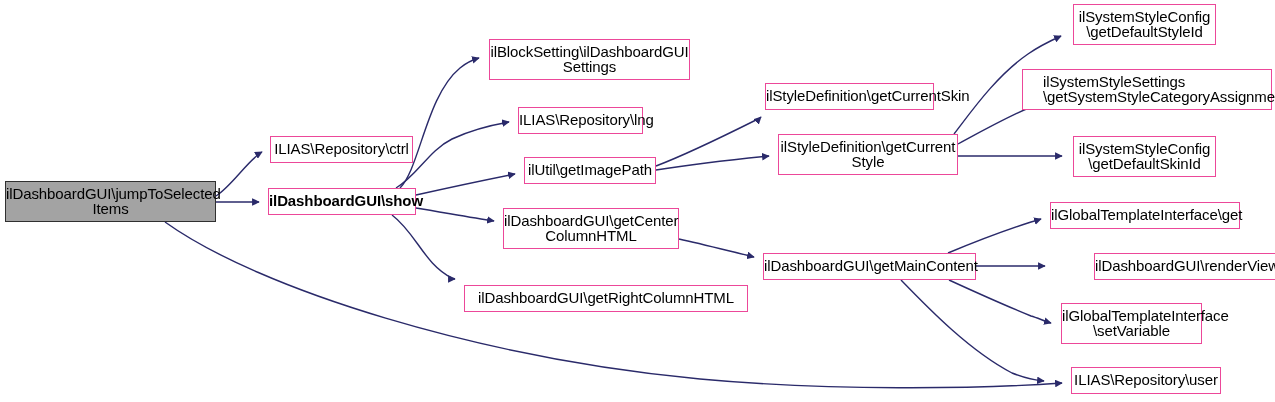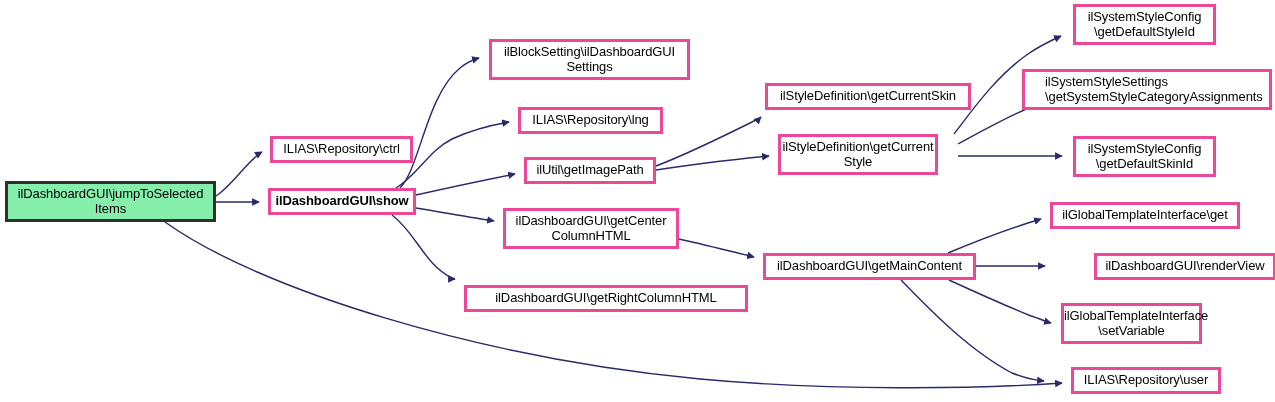--- a/index.html
+++ b/index.html
@@ -20,34 +20,34 @@
     position: absolute;
     left: 0;
     top: 0;
     width: 1275px;
     height: 402px;
     pointer-events: none;
   }
   .node {
     position: absolute;
     box-sizing: border-box;
-    border: 3px solid #ec4899;
+    border: 1px solid #ec4899;
     background: #ffffff;
     color: #000000;
-    font-size: 13px;
+    font-size: 15px;
     line-height: 14.5px;
     display: flex;
     align-items: center;
     justify-content: center;
     text-align: center;
     white-space: pre-line;
     letter-spacing: -0.1px;
   }
   .node.root {
-    background: #86efac;
+    background: #a3a3a3;
     border-color: #303030;
   }
   .node.leftalign {
     justify-content: flex-start;
     text-align: left;
     padding-left: 20px;
   }
   .node-label {
     display: block;
     width: 100%;
@@ -84,27 +84,27 @@
         <path d="M901,280 C930,310 970,351 1012,373 C1022,377 1033,380 1044,381" fill="none" stroke="#2a2a6a" stroke-width="1.4" marker-end="url(#arrow)"></path>
       </g>
   </svg>
   <div id="nodes">
       <div class="node root" style="left: 5px; top: 181px; width: 211px; height: 41px;"><span class="node-label">ilDashboardGUI\jumpToSelected
 Items</span></div>
       <div class="node" style="left: 270px; top: 136px; width: 143px; height: 27px; align-items: center;"><span class="node-label">ILIAS\Repository\ctrl</span></div>
       <div class="node" style="left: 268px; top: 188px; width: 148px; height: 27px; font-weight: bold;"><span class="node-label">ilDashboardGUI\show</span></div>
       <div class="node" style="left: 489px; top: 39px; width: 201px; height: 41px;"><span class="node-label">ilBlockSetting\ilDashboardGUI
 Settings</span></div>
-      <div class="node" style="left: 518px; top: 107px; width: 145px; height: 27px;"><span class="node-label">ILIAS\Repository\lng</span></div>
+      <div class="node" style="left: 518px; top: 107px; width: 125px; height: 27px;"><span class="node-label">ILIAS\Repository\lng</span></div>
       <div class="node" style="left: 524px; top: 157px; width: 132px; height: 27px;"><span class="node-label">ilUtil\getImagePath</span></div>
       <div class="node" style="left: 503px; top: 208px; width: 176px; height: 41px;"><span class="node-label">ilDashboardGUI\getCenter
 ColumnHTML</span></div>
       <div class="node" style="left: 464px; top: 285px; width: 284px; height: 27px;"><span class="node-label">ilDashboardGUI\getRightColumnHTML</span></div>
-      <div class="node" style="left: 765px; top: 83px; width: 206px; height: 27px;"><span class="node-label">ilStyleDefinition\getCurrentSkin</span></div>
-      <div class="node" style="left: 778px; top: 134px; width: 160px; height: 41px;"><span class="node-label">ilStyleDefinition\getCurrent
+      <div class="node" style="left: 765px; top: 83px; width: 169px; height: 27px;"><span class="node-label">ilStyleDefinition\getCurrentSkin</span></div>
+      <div class="node" style="left: 778px; top: 134px; width: 180px; height: 41px;"><span class="node-label">ilStyleDefinition\getCurrent
 Style</span></div>
       <div class="node" style="left: 1073px; top: 4px; width: 143px; height: 41px;"><span class="node-label">ilSystemStyleConfig
 \getDefaultStyleId</span></div>
       <div class="node leftalign" style="left: 1022px; top: 69px; width: 250px; height: 41px;"><span class="node-label">ilSystemStyleSettings
 \getSystemStyleCategoryAssignments</span></div>
       <div class="node" style="left: 1073px; top: 136px; width: 143px; height: 41px;"><span class="node-label">ilSystemStyleConfig
 \getDefaultSkinId</span></div>
       <div class="node" style="left: 763px; top: 253px; width: 213px; height: 27px;"><span class="node-label">ilDashboardGUI\getMainContent</span></div>
       <div class="node" style="left: 1050px; top: 202px; width: 190px; height: 27px;"><span class="node-label">ilGlobalTemplateInterface\get</span></div>
       <div class="node" style="left: 1054px; top: 253px; width: 182px; height: 27px; margin-left: 40px;"><span class="node-label">ilDashboardGUI\renderView</span></div>

